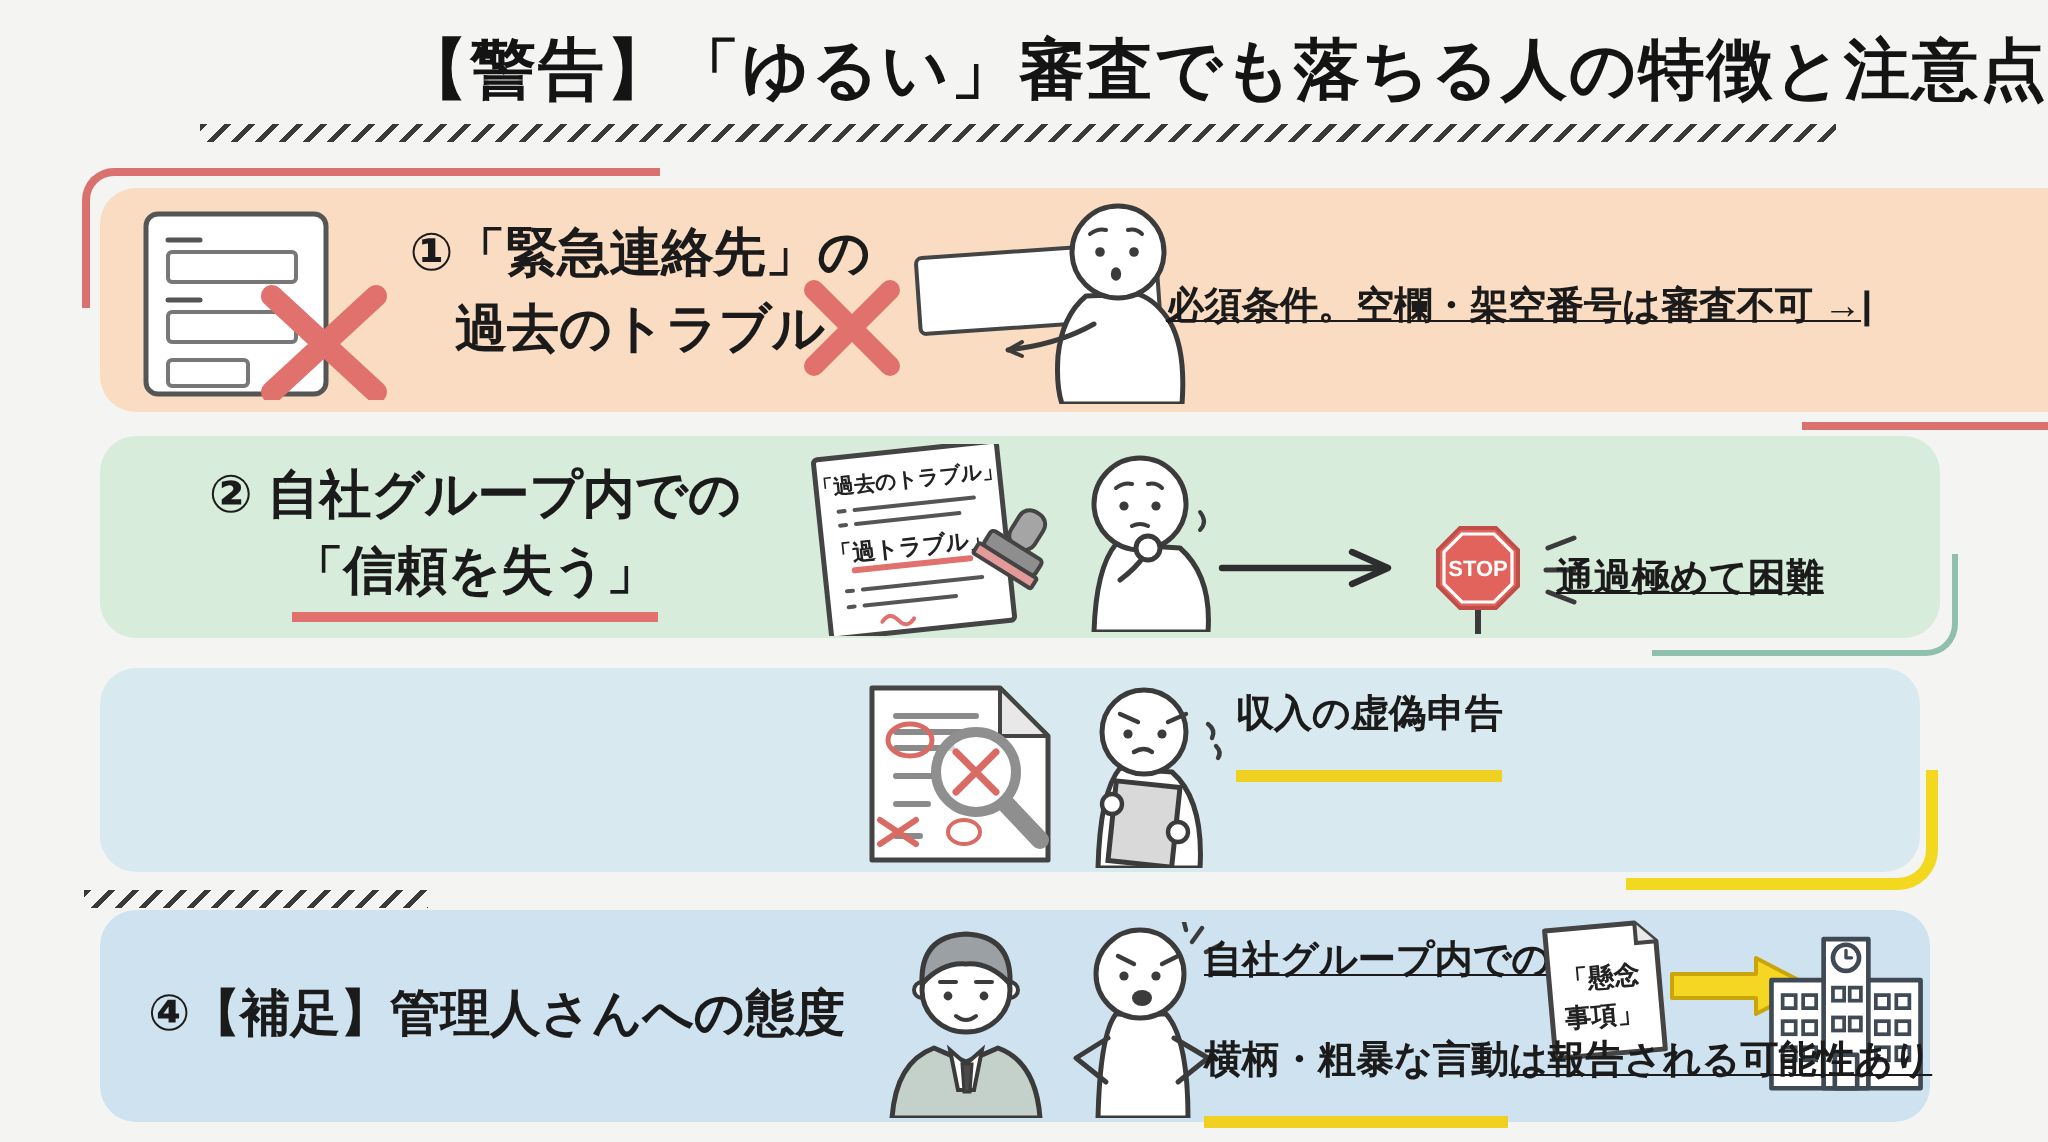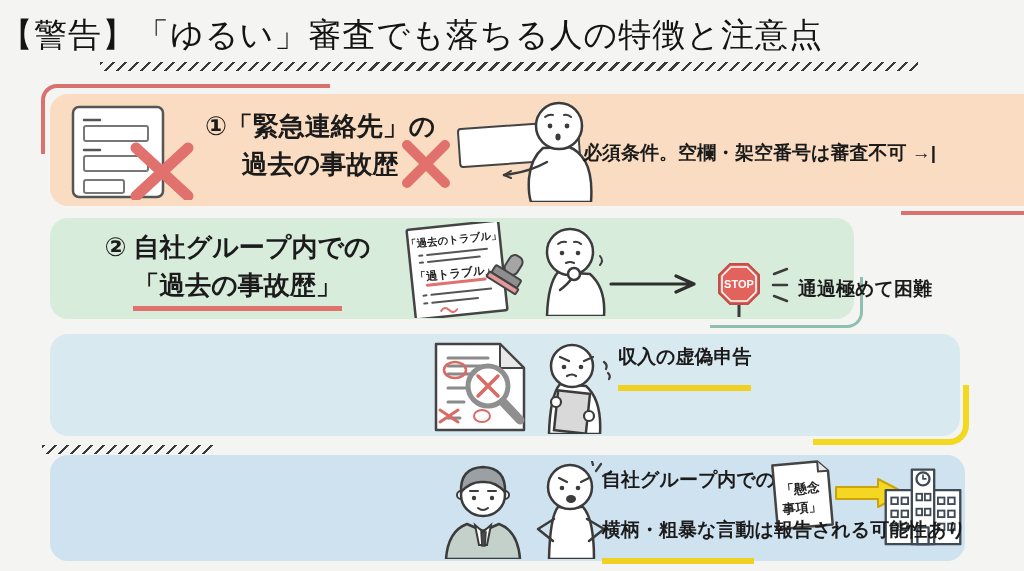--- a/index.html
+++ b/index.html
@@ -7,47 +7,47 @@
     --accent-red:#e0716c; --bracket-red:#d9726f; --bracket-green:#8fbfae;
     --bracket-yellow:#f2d81e; --highlight-yellow:#f0d020; --ink:#1b1b1b;
   }
   html,body{margin:0;padding:0;}
   body{background:#ddd;}
   .stage{
     position:relative; width:1024px; height:571px; background:#f4f4f2; overflow:hidden;
     font-family:"Liberation Sans","DejaVu Sans",sans-serif; color:var(--ink);
   }
   .title{
-    position:absolute; left:0; top:13px; width:100%; text-align:left;
-    font-size:33px; font-weight:normal; letter-spacing:1px; color:#141414; margin:0;
+    position:absolute; left:0; top:13px; width:100%; text-align:right;
+    font-size:33px; font-weight:bold; letter-spacing:1px; color:#141414; margin:0;
   }
   .hatch{
     position:absolute; height:9px;
     background:repeating-linear-gradient(135deg,#3a3a3a 0 2.5px,transparent 2.5px 8.5px);
   }
   .hatch.title-hatch{ left:100px; top:62px; width:818px; }
   .hatch.panel4-hatch{ left:42px; top:445px; width:172px; }
   .panel{ position:absolute; border-radius:18px; }
   #panel1{ left:50px; top:94px;  width:996px; height:112px; background:var(--panel1-bg); }
-  #panel2{ left:50px; top:218px; width:804px; height:101px; background:var(--panel2-bg); }
+  #panel2{ left:50px; top:218px; width:920px; height:101px; background:var(--panel2-bg); }
   #panel3{ left:50px; top:334px; width:910px; height:102px; background:var(--panel3-bg); }
   #panel4{ left:50px; top:455px; width:915px; height:106px; background:var(--panel4-bg); }
   .corner{ position:absolute; pointer-events:none; }
   .corner.tl{ left:-9px; top:-10px; width:285px; height:66px;
     border-top:4px solid var(--bracket-red); border-left:4px solid var(--bracket-red);
     border-top-left-radius:16px; }
   .corner.br{ right:-9px; bottom:-9px; width:150px; height:52px;
     border-bottom:4px solid var(--bracket-red); border-right:4px solid var(--bracket-red);
     border-bottom-right-radius:16px; }
   #panel2 .corner.br{ border-color:var(--bracket-green); border-width:3.5px; height:48px; }
   #panel3 .corner.br{ border-color:var(--bracket-yellow); border-width:6px; height:54px; border-bottom-right-radius:20px; }
   .abs{ position:absolute; }
   .heading{ font-weight:bold; font-size:26px; line-height:1.45; white-space:nowrap; }
   .heading.center{ text-align:center; }
-  .note{ font-weight:bold; font-size:19px; white-space:nowrap; }
+  .note{ font-weight:bold; font-size:19px; white-space:nowrap;text-decoration:underline; }
   .ul-red{ display:inline-block; border-bottom:5px solid var(--accent-red); padding-bottom:2px; }
   .ul-yellow{ display:inline-block; border-bottom:6px solid var(--highlight-yellow); padding-bottom:15px; }
   .blank-card{ background:#fff; border:2.5px solid #444; border-radius:4px; transform:rotate(-4deg); }
   svg text{ font-family:"Liberation Sans","DejaVu Sans",sans-serif; }
 </style>
 </head>
 <body>
 
 <div class="stage">
 
@@ -63,21 +63,21 @@
       <path d="M14 16 h16" stroke="#555" stroke-width="2.5" stroke-linecap="round"></path>
       <rect x="14" y="22" width="64" height="15" rx="2" fill="#fff" stroke="#777" stroke-width="2"></rect>
       <path d="M14 46 h16" stroke="#555" stroke-width="2.5" stroke-linecap="round"></path>
       <rect x="14" y="52" width="64" height="15" rx="2" fill="#fff" stroke="#777" stroke-width="2"></rect>
       <rect x="14" y="76" width="40" height="13" rx="2" fill="#fff" stroke="#777" stroke-width="2"></rect>
       <path d="M66 44 L118 92 M118 44 L66 92" stroke="#e0716c" stroke-width="11" stroke-linecap="round"></path>
     </svg>
 
     <div class="abs heading center" style="left:120px;top:14px;width:300px">
       <div>①「緊急連絡先」の</div>
-      <div>過去の事故歴</div>
+      <div>過去のトラブル</div>
     </div>
 
     <svg class="abs" style="left:350px;top:44px" width="52" height="52" viewBox="0 0 52 52">
       <path d="M7 7 L45 45 M45 7 L7 45" stroke="#e0716c" stroke-width="10" stroke-linecap="round"></path>
     </svg>
 
     <div class="abs blank-card" style="left:408px;top:30px;width:118px;height:36px"></div>
 
     <svg class="abs" style="left:445px;top:6px" width="108" height="102" viewBox="0 0 108 102">
       <g fill="#fff" stroke="#3b3b3b" stroke-width="2.5" stroke-linecap="round" stroke-linejoin="round">
@@ -98,21 +98,21 @@
     </svg>
 
     <div class="abs note" style="left:533px;top:46px">必須条件。空欄・架空番号は審査不可 →|</div>
   </div>
 
   <div class="panel" id="panel2">
     <div class="corner br"></div>
 
     <div class="abs heading center" style="left:20px;top:11px;width:335px">
       <div>② 自社グループ内での</div>
-      <div><span class="ul-red">「過去の事故歴」</span></div>
+      <div><span class="ul-red">「信頼を失う」</span></div>
     </div>
 
     <svg class="abs" style="left:345px;top:4px" width="138" height="96" viewBox="0 0 138 96">
       <g transform="rotate(-6 62 48)">
         <rect x="16" y="3" width="92" height="90" rx="2" fill="#fff" stroke="#444" stroke-width="2.5"></rect>
         <text x="62" y="21" font-size="10.5" font-weight="bold" fill="#222" text-anchor="middle">「過去のトラブル」</text>
         <path d="M26 30 h3 M34 30 h60 M26 37 h3 M34 37 h52" stroke="#555" stroke-width="2" stroke-linecap="round"></path>
         <text x="60" y="55" font-size="11.5" font-weight="bold" fill="#222" text-anchor="middle">「過トラブル」</text>
         <path d="M31 60 h58" stroke="#e0716c" stroke-width="3" stroke-linecap="round"></path>
         <path d="M26 70 h3 M34 70 h60 M26 78 h3 M34 78 h46" stroke="#555" stroke-width="2" stroke-linecap="round"></path>
@@ -153,21 +153,21 @@
       <line x1="27" y1="44" x2="27" y2="57" stroke="#3b3b3b" stroke-width="3"></line>
       <polygon points="47,33 36,44 18,44 7,33 7,15 18,4 36,4 47,15" fill="#e2635c" stroke="#c14f49" stroke-width="2"></polygon>
       <polygon points="44,32 35,41 19,41 10,32 10,16 19,7 35,7 44,16" fill="none" stroke="#ffffff" stroke-width="1.6"></polygon>
       <text x="27" y="28" font-size="11" font-weight="bold" fill="#fff" text-anchor="middle">STOP</text>
     </svg>
 
     <svg class="abs" style="left:720px;top:48px" width="20" height="38" viewBox="0 0 20 38">
       <path d="M4 8 L17 3 M3 19 L17 19 M4 30 L17 35" stroke="#3b3b3b" stroke-width="2.5" fill="none" stroke-linecap="round"></path>
     </svg>
 
-    <div class="abs note" style="left:748px;top:58px">通過極めて困難</div>
+    <div class="abs note" style="left:728px;top:58px">通過極めて困難</div>
   </div>
 
   <div class="panel" id="panel3">
     <div class="corner br"></div>
 
 
     <svg class="abs" style="left:378px;top:6px" width="112" height="94" viewBox="0 0 112 94">
       <path d="M8 4 h64 l24 24 v62 h-88 z" fill="#fff" stroke="#444" stroke-width="2.5" stroke-linejoin="round"></path>
       <path d="M72 4 v24 h24 z" fill="#e8e8e8" stroke="#444" stroke-width="2" stroke-linejoin="round"></path>
       <path d="M20 18 h40 M20 26 h40 M20 34 h28 M20 48 h18 M20 62 h16 M20 78 h12" stroke="#8a8a8a" stroke-width="3" stroke-linecap="round"></path>
@@ -204,20 +204,21 @@
 
     <div class="abs note" style="left:568px;top:10px">
       <span class="ul-yellow">収入の虚偽申告</span>
     </div>
   </div>
 
   <div class="hatch panel4-hatch"></div>
 
   <div class="panel" id="panel4">
 
+    <div class="abs heading" style="left:24px;top:34px;font-size:25px">④【補足】管理人さんへの態度</div>
 
     <svg class="abs" style="left:392px;top:6px" width="82" height="98" viewBox="0 0 82 98">
       <path d="M4 98 Q6 70 25 63 L41 70 L57 63 Q76 70 78 98 Z" fill="#c3d1ca" stroke="#3b3b3b" stroke-width="2.5" stroke-linejoin="round"></path>
       <path d="M33 64 L41 71 L49 64 L45 84 L37 84 Z" fill="#fff" stroke="#3b3b3b" stroke-width="2"></path>
       <path d="M39 71 h5 l-1 14 h-3 Z" fill="#4a4a4a" stroke="#3b3b3b" stroke-width="1.5"></path>
       <circle cx="19" cy="34" r="4" fill="#fff" stroke="#3b3b3b" stroke-width="2"></circle>
       <circle cx="63" cy="34" r="4" fill="#fff" stroke="#3b3b3b" stroke-width="2"></circle>
       <ellipse cx="41" cy="34" rx="22" ry="21" fill="#fff" stroke="#3b3b3b" stroke-width="2.5"></ellipse>
       <path d="M19 31 Q18 7 41 6 Q64 7 63 31 Q53 20 41 21 Q29 20 19 31 Z" fill="#9aa0a3" stroke="#3b3b3b" stroke-width="2.5" stroke-linejoin="round"></path>
       <g fill="#3b3b3b" stroke="none">

